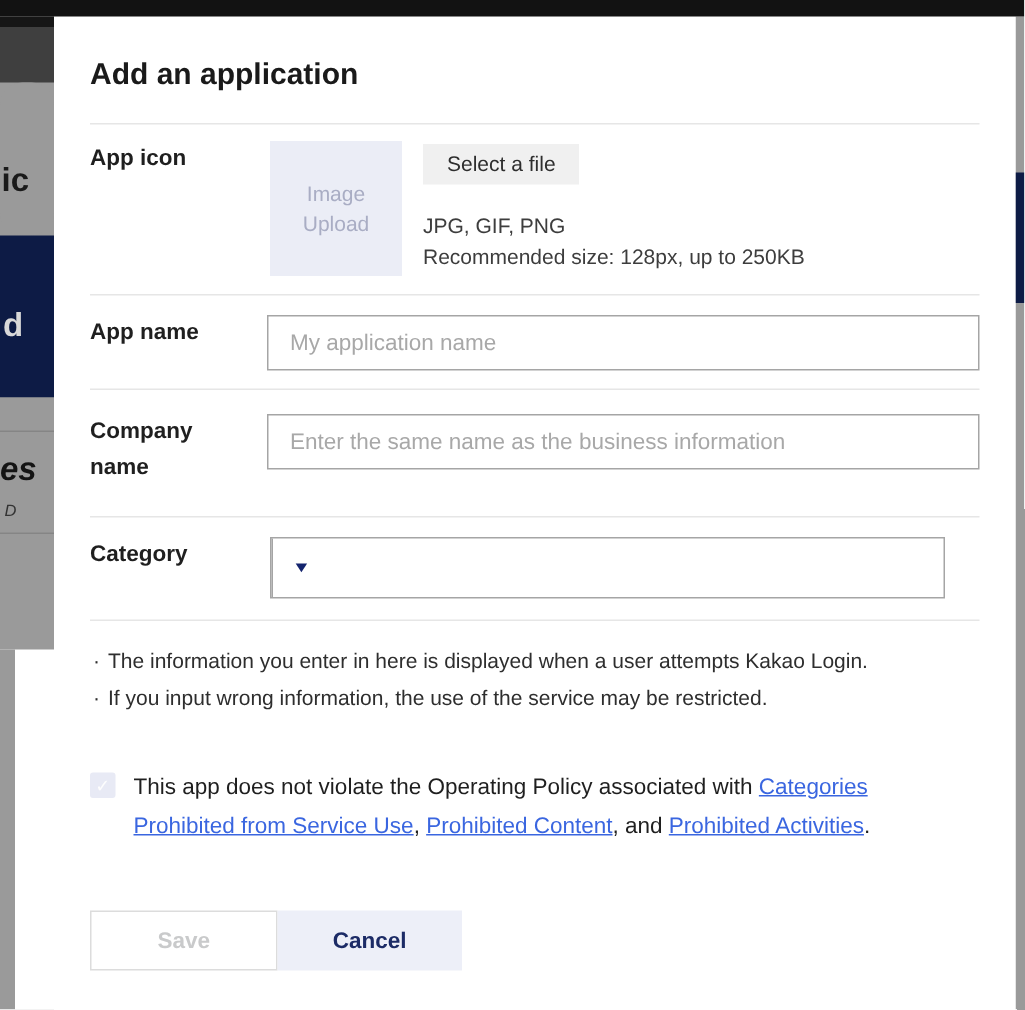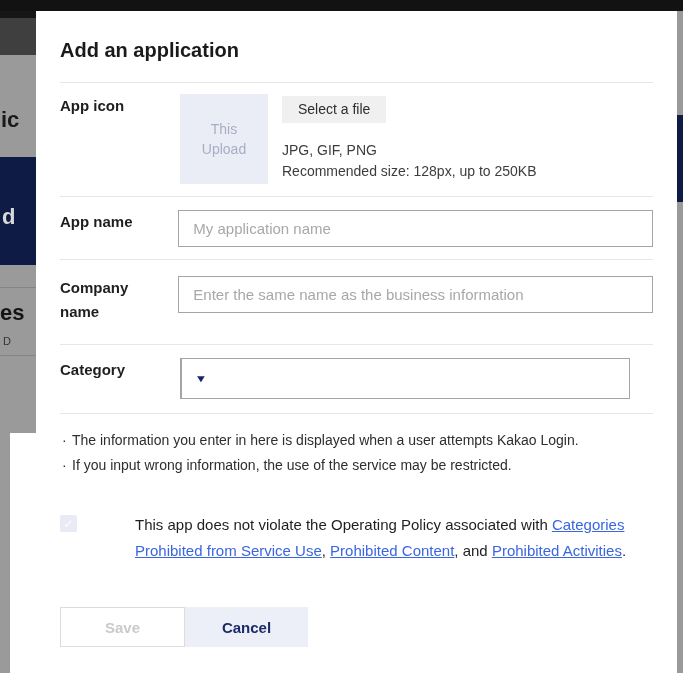--- a/index.html
+++ b/index.html
@@ -8,21 +8,21 @@
   .screen { position:relative; width:683px; height:673px; overflow:hidden; background:#fff; }
 
   
   .topbar { position:absolute; left:0; top:0; width:683px; height:11px; background:#121212; z-index:3; }
   .bg-left { position:absolute; left:0; top:11px; width:36px; height:662px; z-index:1; background:#9a9a9a; }
   .seg { position:absolute; left:0; width:36px; }
   .seg-black { top:0; height:7px; background:#161616; }
   .seg-darkgray { top:7px; height:37px; background:#3f3f3f; }
   .seg-gray1 { top:44px; height:102px; background:#9a9a9a;border-radius:15px; }
   .seg-navy { top:146px; height:108px; background:#0d1b45; }
-  .seg-gray2 { top:254px; height:168px; background:#9a9a9a; }
+  .seg-gray2 { top:254px; height:168px; background:#9a9a9a;font-style:italic; }
   .seg-bottom { top:422px; height:240px; background:#ffffff; }
   .seg-bottom .thin-gray { position:absolute; left:0; top:0; width:10px; height:240px; background:#9a9a9a; }
   .frag { position:absolute; white-space:nowrap; }
   .frag-ic { left:1px; top:52px; font-size:22px; font-weight:700; color:#1a1a1a; }
   .frag-d { left:2px; top:47px; font-size:22px; font-weight:700; color:#d9d9d9; }
   .frag-es { left:0; top:35px; font-size:22px; font-weight:700; color:#141414; }
   .frag-D { left:3px; top:70px; font-size:11px; color:#333; }
   .bg-line { position:absolute; left:0; width:36px; height:1px; background:#858585; }
   .bg-line-1 { top:22px; } .bg-line-2 { top:90px; }
   .bg-right { position:absolute; right:0; top:11px; width:6px; height:662px; background:#9a9a9a; z-index:1; }
@@ -56,21 +56,21 @@
   .row-category { padding:13px 0 14px 0; }
   .select-box { width:450px; height:41px; border:1px solid #a5a5a5; display:flex; align-items:center; cursor:pointer; background:#fff; }
   .select-value { flex:1; padding:0 14px; font-size:15px; color:#222; }
   .select-arrow-cell { width:39px; height:100%; border-left:1px solid #a5a5a5; display:flex; align-items:center; justify-content:center; }
   .select-arrow-cell .arrow { font-size:10px; color:#14246e; transform:scaleX(1.3); }
 
   .notes { padding:14px 0 0 2px; }
   .note { display:flex; font-size:14px; color:#2e2e2e; line-height:25px; }
   .note .dot { width:10px; color:#2e2e2e; }
 
-  .policy { display:flex; margin-top:34px; width:590px;gap:46px; }
+  .policy { display:flex; margin-top:34px; width:590px; }
   .checkbox { width:17px; height:17px; background:#e8eaf5; border-radius:2px; margin:3px 0 0 0; flex:none;
               display:flex; align-items:center; justify-content:center; cursor:pointer;
               color:#fdfdfd; font-size:12px; }
   .policy-text { margin-left:12px; font-size:15px; color:#1f1f1f; line-height:26px; width:545px; }
   .policy-text a { color:#3a66e0; text-decoration:underline; }
 
   .actions { margin-top:43px; display:flex; }
   .btn { height:40px; font-size:15px; font-weight:700; cursor:pointer;
          font-family:"Liberation Sans","DejaVu Sans",sans-serif; }
   .btn-cancel { width:123px; background:#edeff8; color:#1c2b66; border:none; margin-right:3px; }
@@ -108,21 +108,21 @@
   </div>
 
   <div class="modal">
 
     <h1>Add an application</h1>
     <div class="divider"></div>
 
     <div class="row row-appicon">
       <div class="row-label">App icon</div>
       <div class="upload-box">
-        <span>This Upload</span>
+        <span>Image Upload</span>
       </div>
       <div class="upload-meta">
         <button class="btn-file">Select a file</button>
         <div class="upload-hint first">JPG, GIF, PNG</div>
         <div class="upload-hint">Recommended size: 128px, up to 250KB</div>
       </div>
     </div>
     <div class="divider"></div>
 
     <div class="row row-field">

